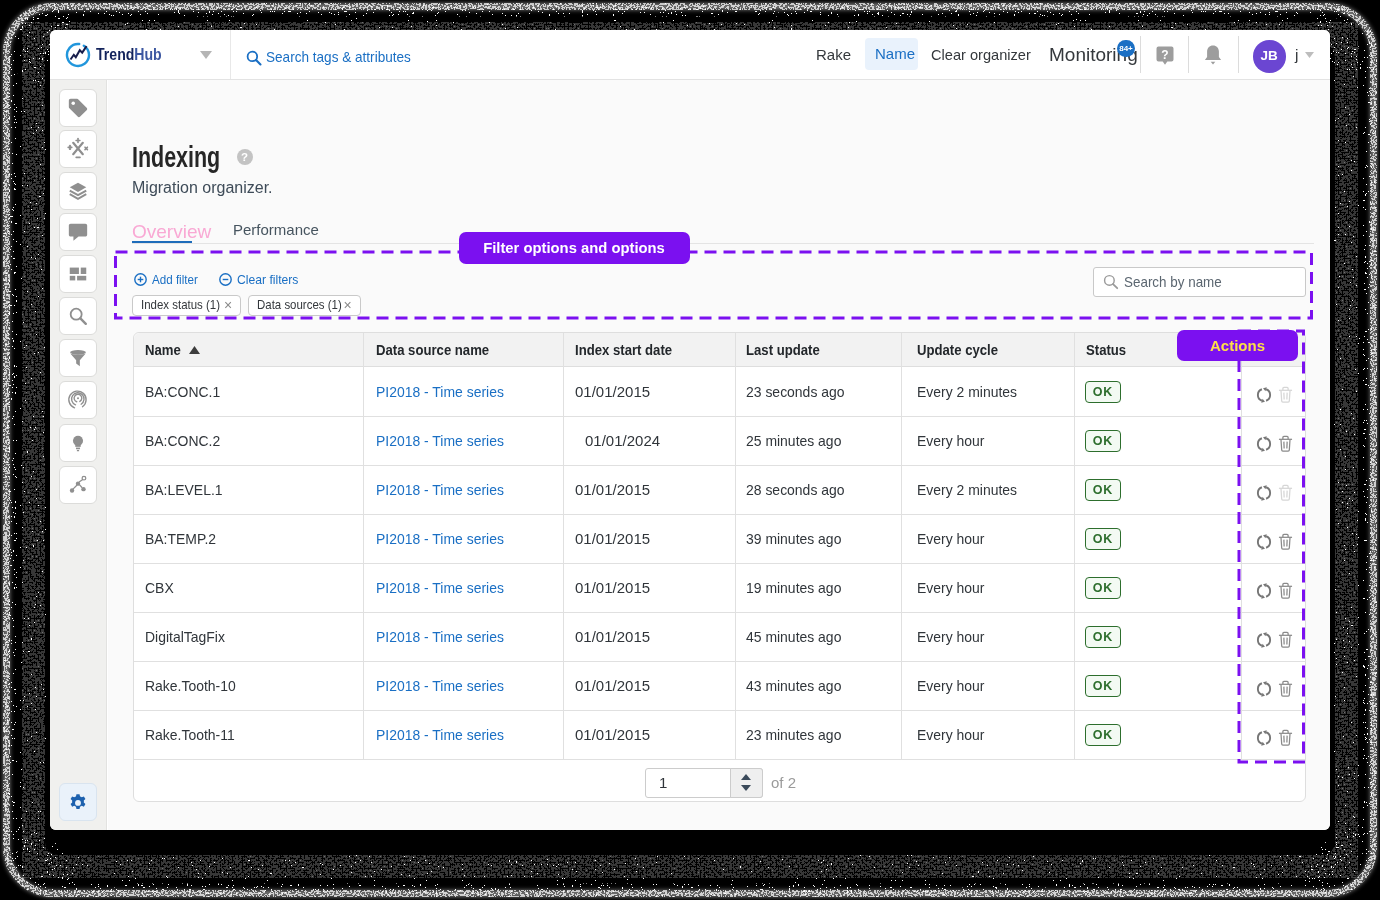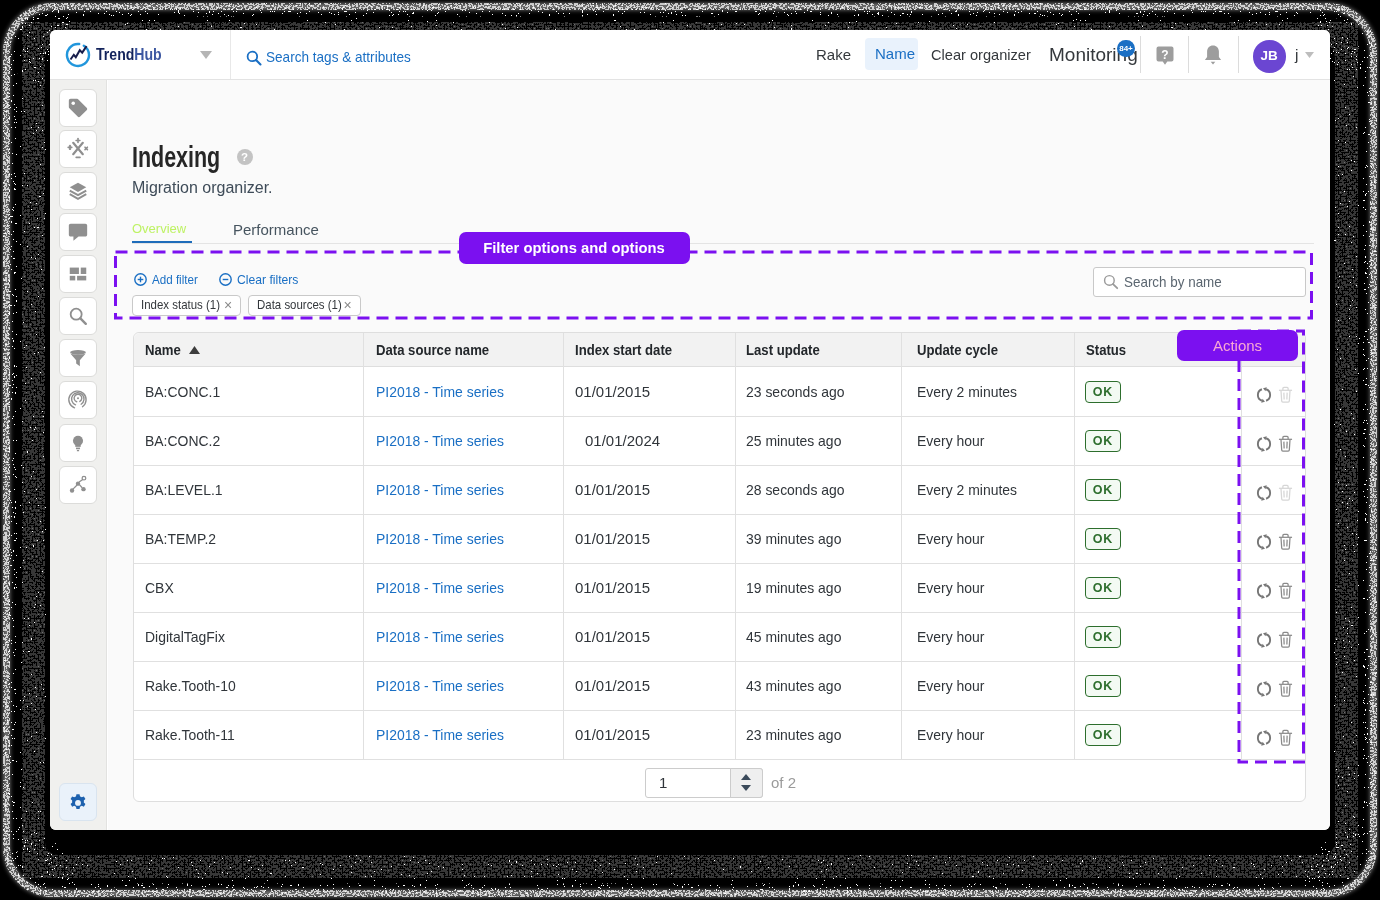--- a/index.html
+++ b/index.html
@@ -230,21 +230,21 @@
     <circle cx="12" cy="11.5" r="3.2" fill="#eaf2fa" transform="translate(0,1.5)"></circle>
   </svg>
 </div>
 
 <div class="abs" style="left:108px;top:80px;width:1222px;height:750px;background:#fafafa;border-radius:0 0 6px 0;"></div>
 
 <div class="abs" style="left:132px;top:141px;font-size:29px;font-weight:bold;color:#262626;transform:scaleX(0.74);transform-origin:0 0;">Indexing</div>
 <div class="abs" style="left:236.5px;top:148.5px;width:16px;height:16px;border-radius:50%;background:#c3c3c3;color:#fff;font-size:11.5px;font-weight:bold;text-align:center;line-height:16px;">?</div>
 <div class="abs" style="left:132px;top:179px;font-size:16px;color:#3e4b58;">Migration organizer.</div>
 
-<div class="abs" style="left:132px;top:221px;font-size:13px;color:#bef264;">Overview</div>
+<div class="abs" style="left:132px;top:221px;font-size:19px;color:#f9a8d4;">Overview</div>
 <div class="abs" style="left:233px;top:221px;font-size:15px;color:#46545f;">Performance</div>
 <div class="abs" style="left:131.5px;top:240.8px;width:60px;height:2.6px;background:#1e6cba;"></div>
 <div class="hline" style="left:131.5px;top:243px;width:1182px;background:#e4e4e4;"></div>
 
 <svg class="abs" width="13" height="13" viewBox="0 0 13 13" style="left:133.5px;top:273px">
   <circle cx="6.5" cy="6.5" r="5.7" fill="none" stroke="#1a6fc4" stroke-width="1.4"></circle>
   <line x1="6.5" y1="3.7" x2="6.5" y2="9.3" stroke="#1a6fc4" stroke-width="1.4"></line>
   <line x1="3.7" y1="6.5" x2="9.3" y2="6.5" stroke="#1a6fc4" stroke-width="1.4"></line>
 </svg>
 <div class="abs blue" style="left:151.5px;top:272.5px;font-size:13.5px;line-height:14px;transform:scaleX(0.86);transform-origin:0 0;">Add filter</div>
@@ -451,21 +451,21 @@
         <line x1="14.6" y1="10.5" x2="14.2" y2="21.5"></line>
       </svg>
     </div>
 </div>
 
 <svg class="abs" width="1380" height="900" style="left:0;top:0;pointer-events:none">
   <rect x="115.5" y="252" width="1196" height="66" fill="none" stroke="#7b10f0" stroke-width="3" stroke-dasharray="12 7"></rect>
   <rect x="1239" y="331" width="64.5" height="431" fill="none" stroke="#7b10f0" stroke-width="3" stroke-dasharray="12 7"></rect>
 </svg>
 <div class="abs" style="left:458.5px;top:232px;width:231px;height:32px;background:#7b10f0;border-radius:7px;color:#fff;font-size:14.8px;font-weight:bold;text-align:center;line-height:32px;">Filter options and options</div>
-<div class="abs" style="left:1177px;top:330px;width:121px;height:31px;background:#7b10f0;border-radius:7px;color:#f9a8d4;font-size:15px;font-weight:normal;text-align:center;line-height:31px;">Actions</div>
+<div class="abs" style="left:1177px;top:330px;width:121px;height:31px;background:#7b10f0;border-radius:7px;color:#fde047;font-size:15px;font-weight:bold;text-align:center;line-height:31px;">Actions</div>
 
 <div class="abs" style="left:645px;top:768px;width:118px;height:30px;border:1px solid #cccccc;border-radius:3px;background:#fff;"></div>
 <div class="abs" style="left:659px;top:768px;height:30px;line-height:30px;font-size:15px;color:#30353a;">1</div>
 <div class="abs" style="left:730px;top:768px;width:33px;height:30px;background:#efefef;border:1px solid #cccccc;border-radius:0 3px 3px 0;"></div>
 <svg class="abs" width="12" height="18" style="left:740px;top:774px">
   <polygon points="6,0 11,6 1,6" fill="#3b4a5a"></polygon>
   <polygon points="1,11 11,11 6,17" fill="#3b4a5a"></polygon>
 </svg>
 <div class="abs" style="left:771px;top:768px;height:30px;line-height:30px;font-size:15px;color:#9a9a9a;">of 2</div>
 

